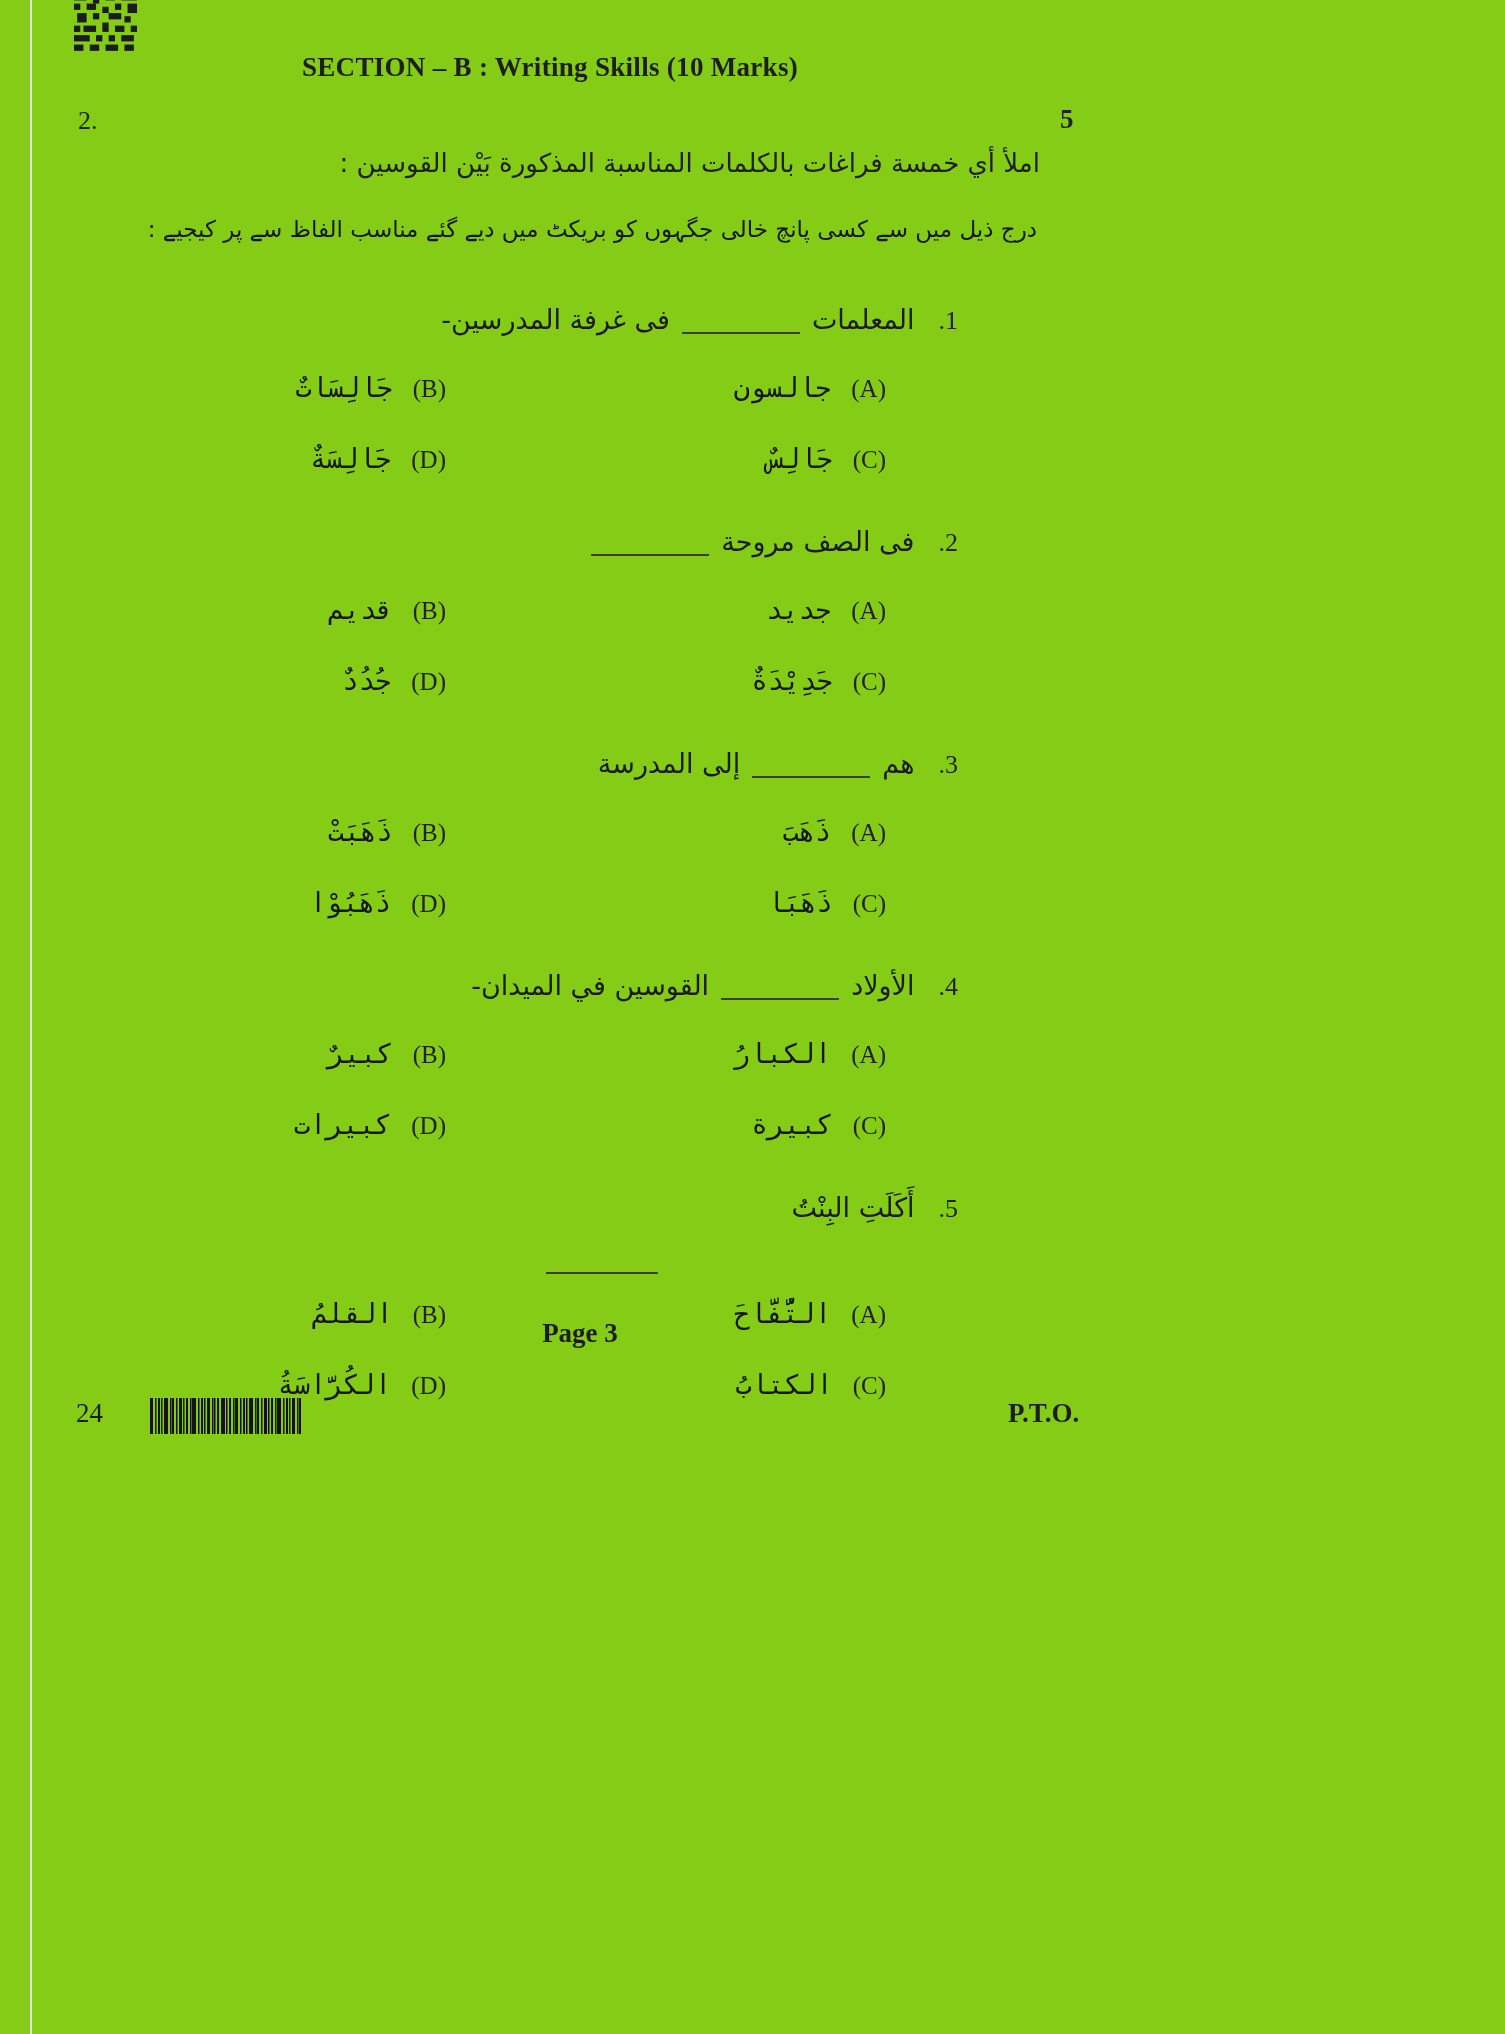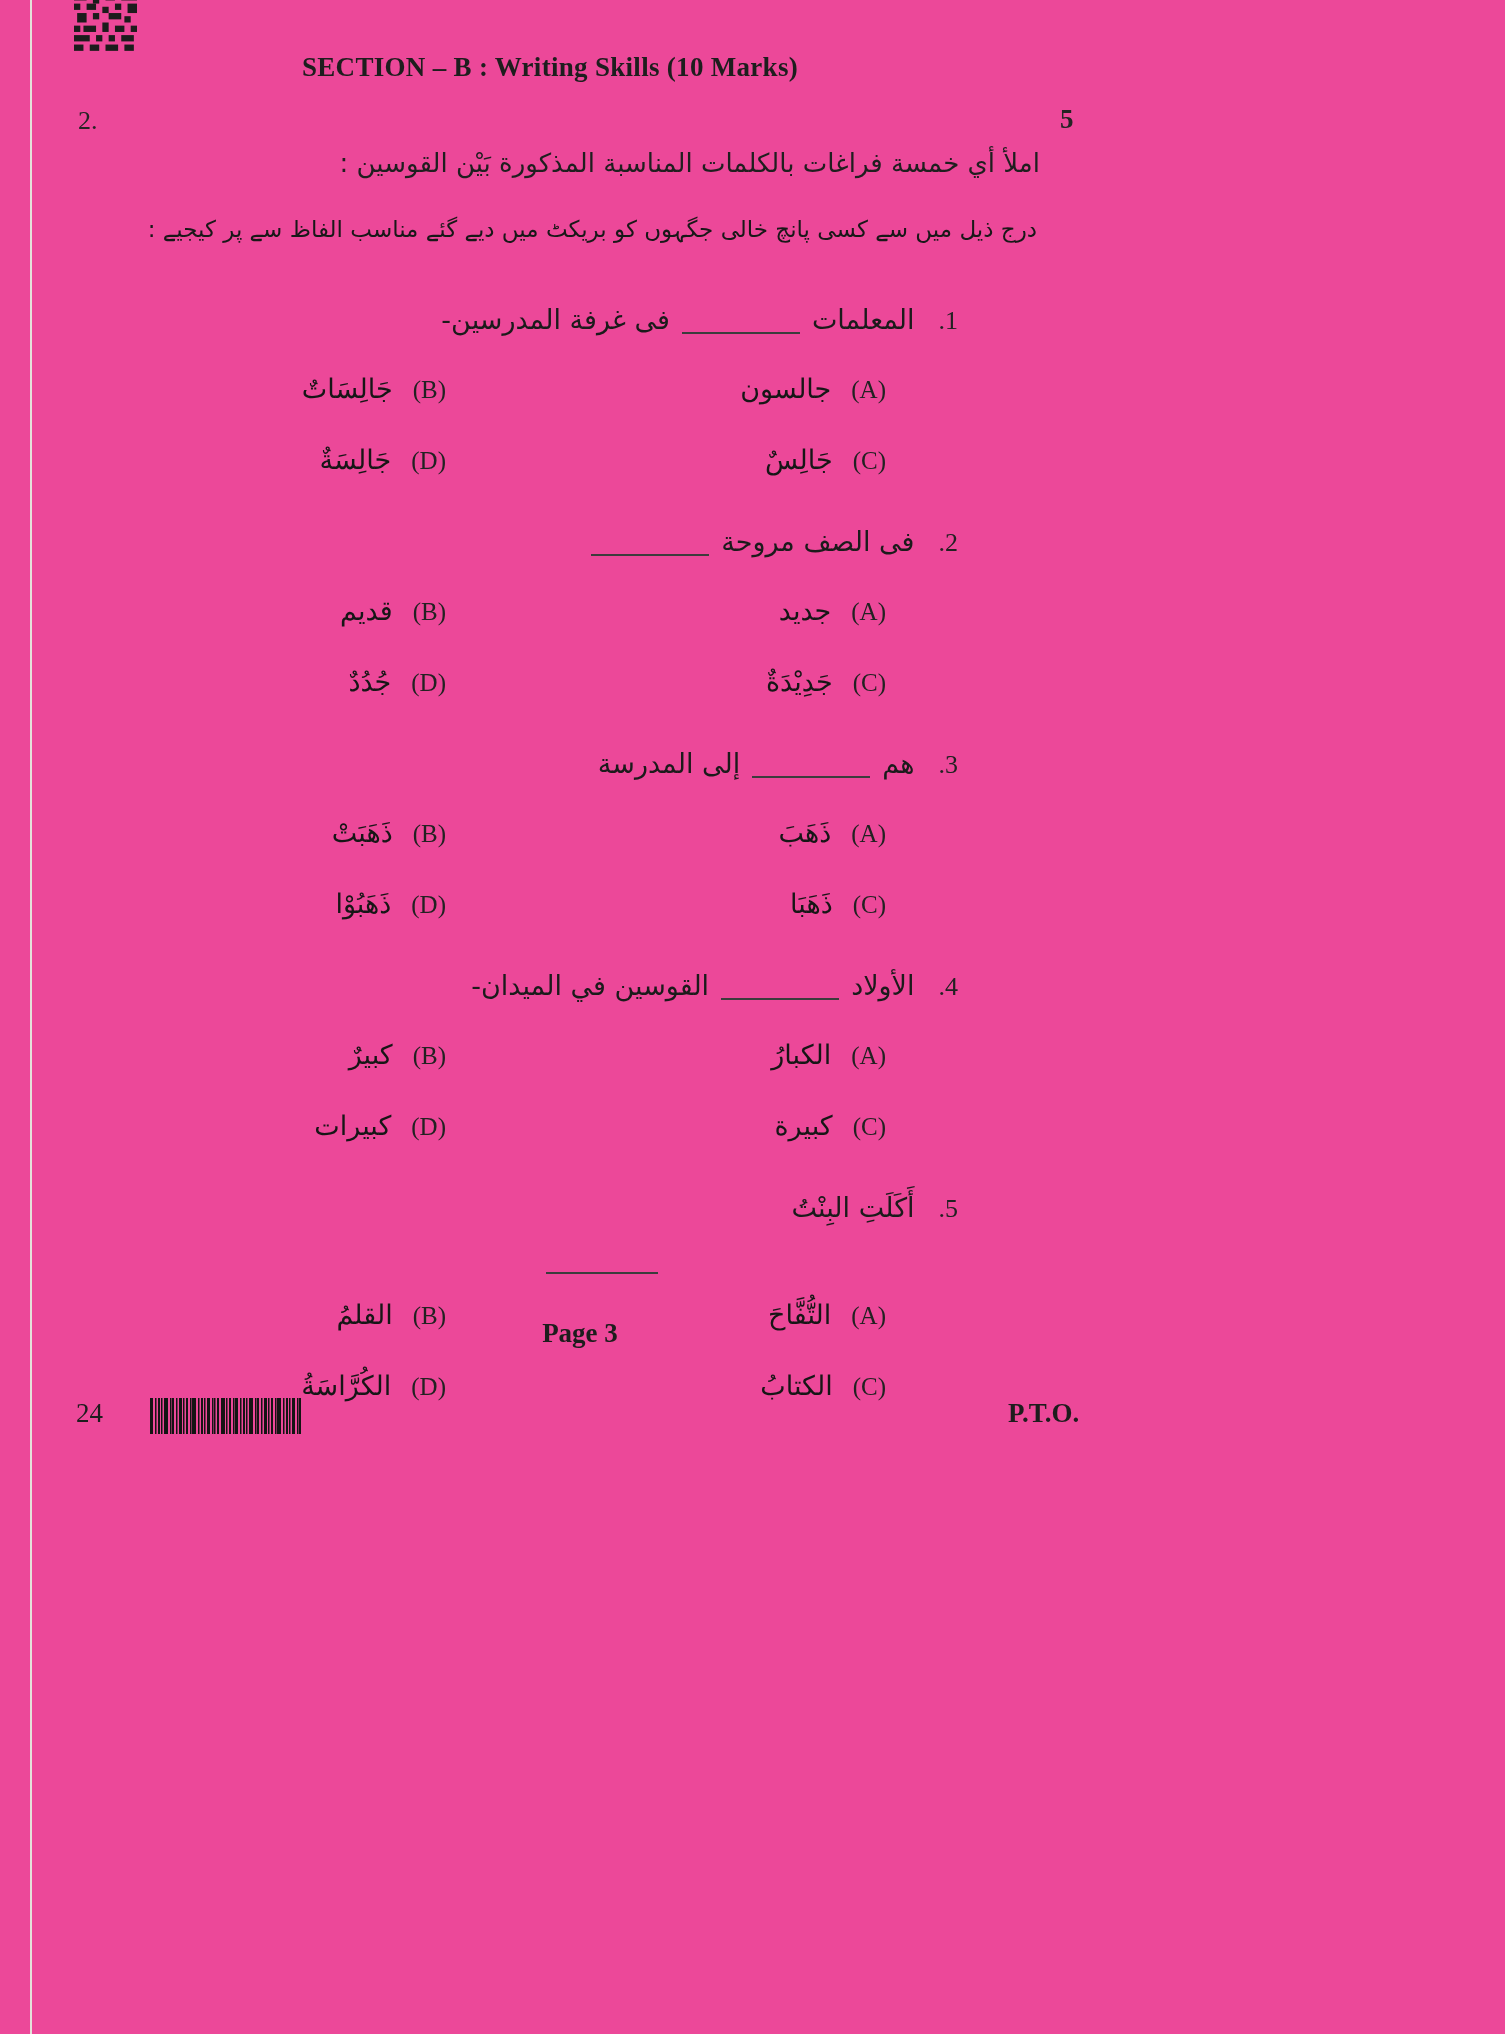--- a/index.html
+++ b/index.html
@@ -1,21 +1,21 @@
 <!DOCTYPE html>
 <html><head>
 <meta charset="utf-8">
 <style>
   * { margin:0; padding:0; box-sizing:border-box; }
   html, body { background:#ffffff; }
   .sheet {
     position:relative;
     width:1505px;
     height:2034px;
-    background:#ec4899;
+    background:#84cc16;
     color:#242424;
     font-family:"Liberation Serif", serif;
     overflow:hidden;
   }
   .scan-edge {
     position:absolute; left:30px; top:0; width:2px; height:100%;
     background:#e4e1da;
   }
   .qr { position:absolute; left:74px; top:-6px; }
   .section-title {
@@ -59,21 +59,21 @@
   .options {
     padding-right:555px;
     display:grid; grid-template-columns:440px 440px;
     row-gap:24px; margin-bottom:34px;
   }
   .option { display:flex; align-items:baseline; gap:20px; line-height:46px; }
   .opt-letter {
     direction:ltr; unicode-bidi:isolate;
     font-family:"Liberation Serif", serif; font-size:25px; color:#222;
   }
-  .opt-text { font-family:Liberation Serif, serif; font-size:27px; color:#161616; }
+  .opt-text { font-family:Liberation Mono, monospace; font-size:27px; color:#161616; }
 
   .footer-code { position:absolute; left:76px;  top:1398px; font-size:27px; color:#1d1d1d; }
   .barcode     { position:absolute; left:150px; top:1398px; }
   .footer-page { position:absolute; left:0; top:1318px; width:1160px; text-align:center; font-size:27px; font-weight:bold; color:#1d1d1d; }
   .footer-pto  { position:absolute; left:1008px; top:1398px; font-size:27px; font-weight:bold; color:#1d1d1d; }
 </style>
 </head>
 <body>
 
 <div class="sheet">

